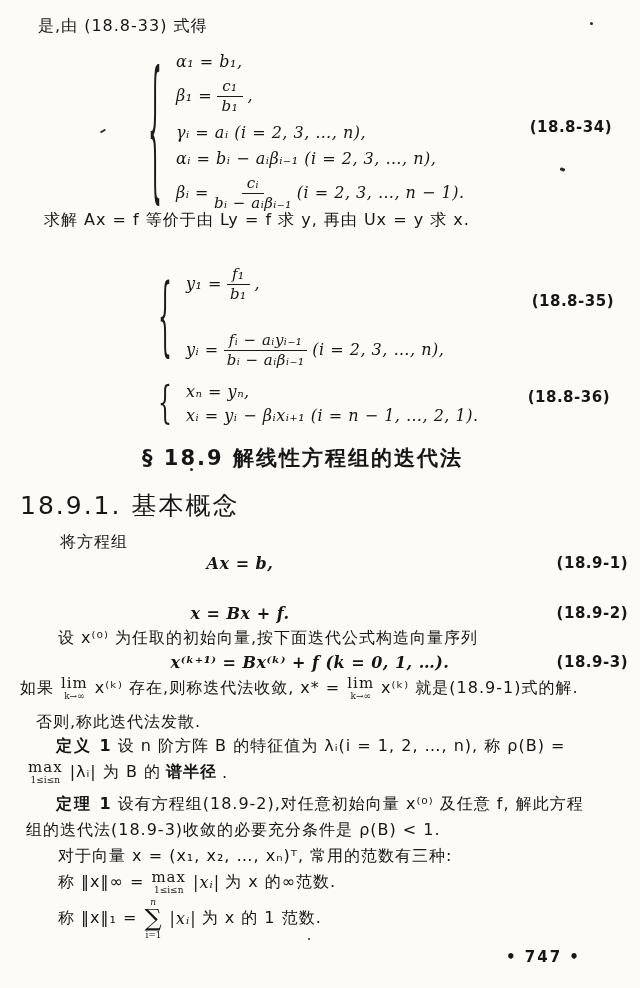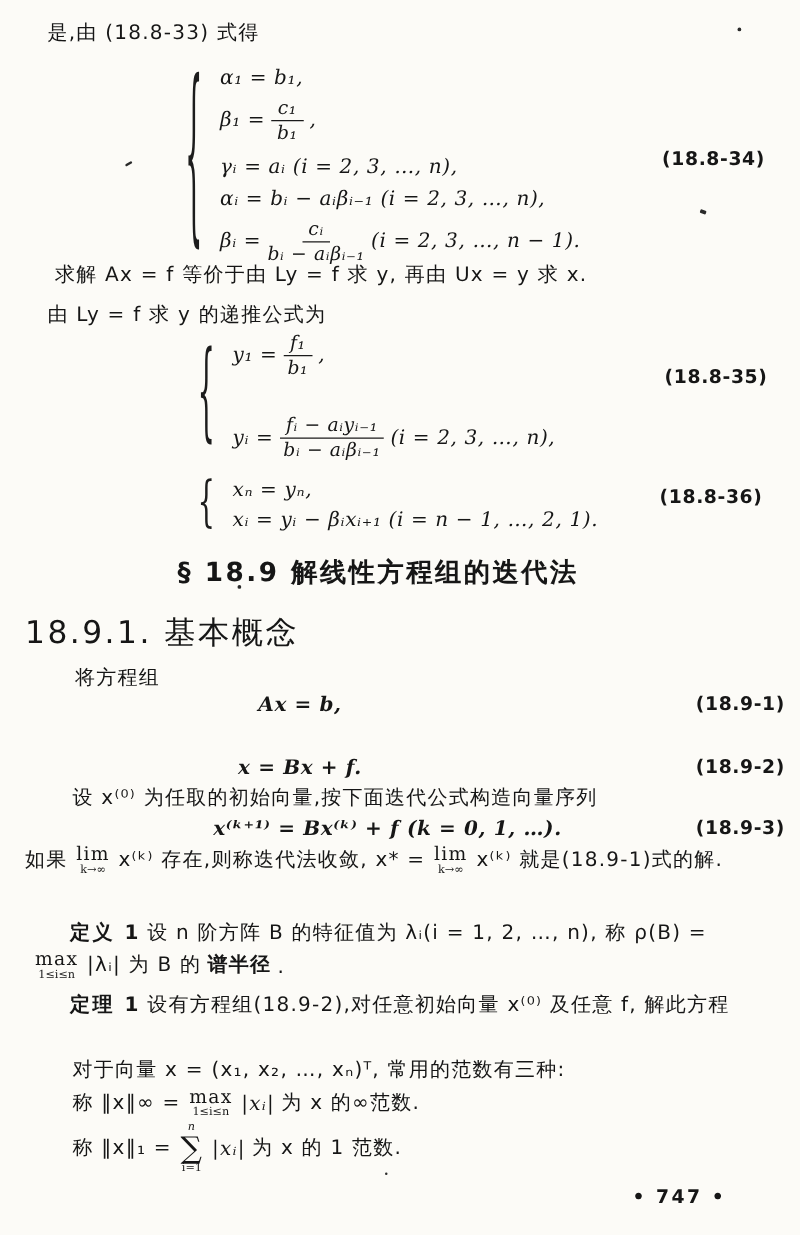--- a/index.html
+++ b/index.html
@@ -94,21 +94,20 @@
         <span>βᵢ =</span><span class="frac">
             <span class="num">cᵢ</span>
             <span class="den">bᵢ − aᵢβᵢ₋₁</span>
           </span><span>(i = 2, 3, …, n − 1).</span>
       </div>
     </div>
   </div>
   <div class="eqlabel" style="top:118px; right:28px;">(18.8-34)</div>
 
   <div class="line" style="top:210px; left:44px;">求解 Ax = f 等价于由 Ly = f 求 y, 再由 Ux = y 求 x.</div>
-  <div class="line" style="top:242px; left:38px;">由 Ly = f 求 y 的递推公式为</div>
 
   <div class="eqgroup" style="top:266px; left:158px;">
     <span class="brace brace-2f">{</span>
     <div class="eqlines gap12">
       <div class="eqline">
         <span>y₁ =</span><span class="frac">
             <span class="num">f₁</span>
             <span class="den">b₁</span>
           </span><span>,</span>
       </div>
@@ -155,39 +154,41 @@
         <span class="op">lim</span>
         <span class="lsub">k→∞</span>
       </span>
     <span>x⁽ᵏ⁾ 存在,则称迭代法收敛, x* =</span>
     <span class="mop">
         <span class="op">lim</span>
         <span class="lsub">k→∞</span>
       </span>
     <span>x⁽ᵏ⁾ 就是(18.9-1)式的解.</span>
   </div>
+  <div class="line" style="top:712px; left:36px;">否则,称此迭代法发散.</div>
 
   <div class="fline" style="top:736px; left:56px;">
     <span class="defhead">定义 1</span>
     <span>设 n 阶方阵 B 的特征值为 λᵢ(i = 1, 2, …, n), 称 ρ(B) =</span>
   </div>
   <div class="fline" style="top:760px; left:26px;">
     <span class="mop">
         <span class="op">max</span>
         <span class="lsub">1≤i≤n</span>
       </span>
     <span>|λᵢ| 为 B 的</span>
     <span class="bold">谱半径</span>
     <span>.</span>
   </div>
 
   <div class="fline" style="top:794px; left:56px;">
     <span class="defhead">定理 1</span>
     <span>设有方程组(18.9-2),对任意初始向量 x⁽⁰⁾ 及任意 f, 解此方程</span>
   </div>
+  <div class="line" style="top:820px; left:26px;">组的迭代法(18.9-3)收敛的必要充分条件是 ρ(B) &lt; 1.</div>
 
   <div class="line" style="top:846px; left:58px;">对于向量 x = (x₁, x₂, …, xₙ)ᵀ, 常用的范数有三种:</div>
 
   <div class="fline" style="top:870px; left:58px;">
     <span>称 ‖x‖∞ =</span>
     <span class="mop">
         <span class="op">max</span>
         <span class="lsub">1≤i≤n</span>
       </span>
     <span class="math">|xᵢ|</span>

